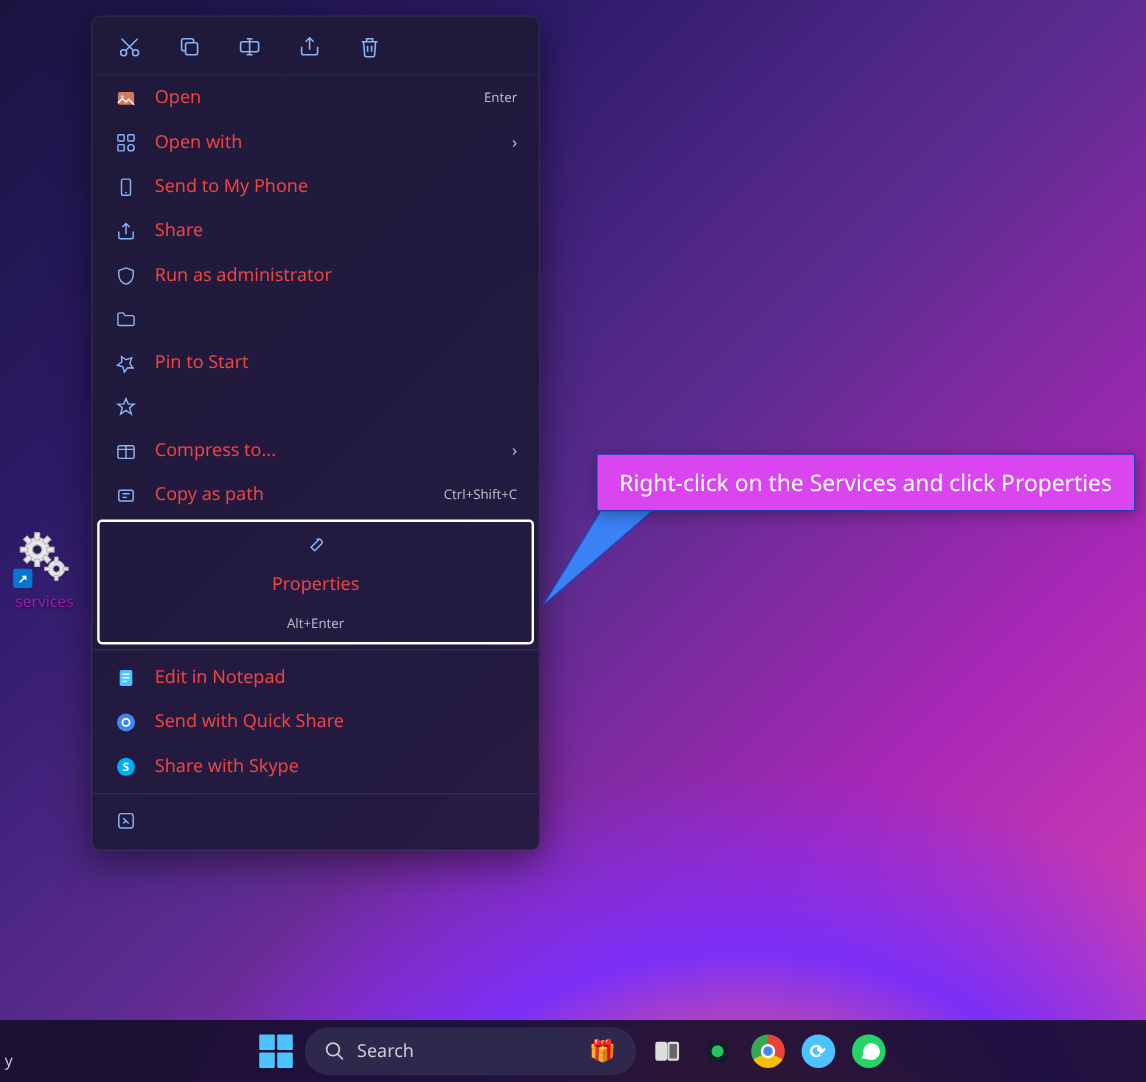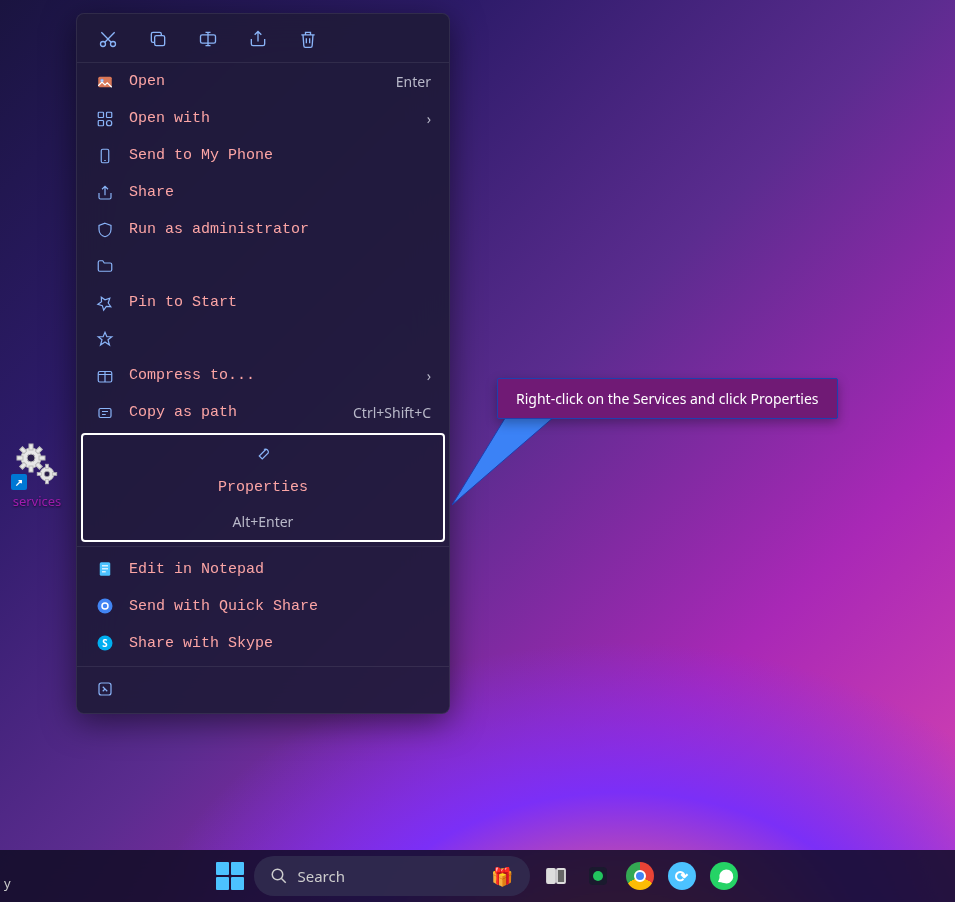--- a/index.html
+++ b/index.html
@@ -37,37 +37,37 @@
   .cm-item {
     display:flex; align-items:center; gap:14px;
     padding:8px 18px;
     font-size:15px; line-height:1.4;
     cursor:pointer;
     position:relative;
   }
   .cm-item .ic { width:20px; height:20px; display:flex; align-items:center; justify-content:center; flex-shrink:0; }
   .cm-item .ic svg { width:18px; height:18px; stroke:#8ab4f8; stroke-width:1.6; fill:none; }
   .cm-item .ic.solid svg { fill:#8ab4f8; stroke:none; }
-  .cm-item .lbl { flex:1; color:#fca5a5;font-family:Liberation Mono, monospace; }
-  .cm-item .shortcut { color:#b8b8c8; font-size:14px; }
+  .cm-item .lbl { flex:1; color:#ef4444; }
+  .cm-item .shortcut { color:#b8b8c8; font-size:11px; }
   .cm-item .chev { color:#b8b8c8; font-size:14px; }
 
   .cm-sep { height:1px; background:rgba(255,255,255,.08); margin:4px 0; }
 
   .cm-item.highlight {
     border:2px solid #fff; border-radius:4px;
     margin:2px 4px; padding:8px 14px;flex-direction:column;
   }
 
   
   .callout {
     position:absolute; left:497px; top:378px;
-    background:#701a75; color:#fff;
+    background:#d946ef; color:#fff;
     border:1px solid #1e40af;
-    padding:10px 18px; font-size:14px;
+    padding:10px 18px; font-size:19px;
     border-radius:2px;
     box-shadow:0 4px 12px rgba(0,0,0,.3);
   }
   .callout-tail {
     position:absolute; left:452px; top:410px;
     width:0; height:0;
   }
   .callout-tail svg { width:110px; height:110px; }
 
   

